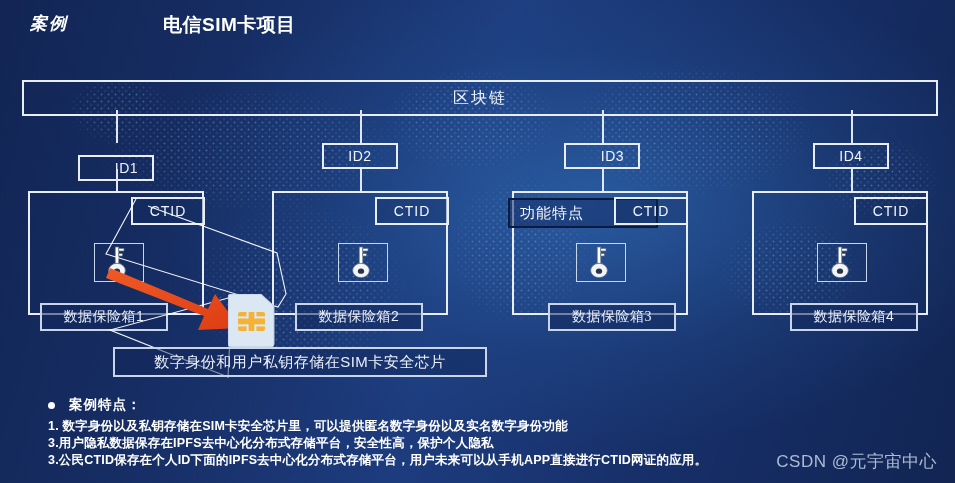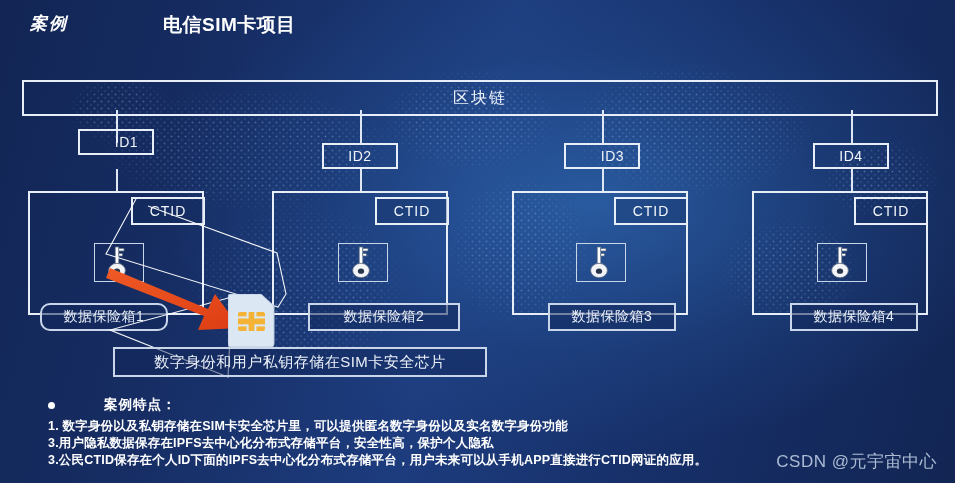--- a/index.html
+++ b/index.html
@@ -91,21 +91,21 @@
     left:113px;top:347px;width:374px;height:30px;
     border:2px solid #c9d6ea;box-sizing:border-box;
     display:flex;align-items:center;justify-content:center;
     color:#eaf0f9;font-size:15px;letter-spacing:.5px;
     background:rgba(17,38,88,.45);
   }
   
   #bullets{left:48px;top:396px;width:720px;color:#ffffff;}
   #bullets .head{
     font-size:13.5px;font-weight:bold;letter-spacing:1px;margin-bottom:4px;
-    display:flex;align-items:center;gap:35px;
+    display:flex;align-items:center;
   }
   #bullets .head .dot{
     display:inline-block;width:7px;height:7px;border-radius:50%;
     background:#fff;margin-right:14px;
   }
   #bullets .line{font-size:12.5px;line-height:17px;letter-spacing:.2px;font-weight:bold;}
   
   #wm{
     right:18px;bottom:10px;color:#b9c7dd;font-size:17px;letter-spacing:.5px;opacity:.92;
   }
@@ -122,21 +122,21 @@
 
   <div class="abs" id="chain">
     <span>区块链</span>
   </div>
 
   <div class="abs vline" style="left:116px;top:110px;height:33px;"></div>
   <div class="abs vline" style="left:360px;top:110px;height:33px;"></div>
   <div class="abs vline" style="left:602px;top:110px;height:33px;"></div>
   <div class="abs vline" style="left:851px;top:110px;height:33px;"></div>
 
-  <div class="abs idbox" style="left:78px;top:129px;padding-left:21px;">ID1</div>
+  <div class="abs idbox" style="left:78px;top:155px;padding-left:21px;">ID1</div>
   <div class="abs idbox" style="left:322px;top:143px;">ID2</div>
   <div class="abs idbox" style="left:564px;top:143px;padding-left:21px;">ID3</div>
   <div class="abs idbox" style="left:813px;top:143px;">ID4</div>
 
   <div class="abs vline" style="left:116px;top:169px;height:22px;"></div>
   <div class="abs vline" style="left:360px;top:169px;height:22px;"></div>
   <div class="abs vline" style="left:602px;top:169px;height:22px;"></div>
   <div class="abs vline" style="left:851px;top:169px;height:22px;"></div>
 
   <div class="abs panel" style="left:28px;top:191px;width:176px;height:124px;"></div>
@@ -145,51 +145,52 @@
     <svg width="48" height="37" viewBox="0 0 48 37">
       <g transform="translate(14,3)">
         <rect x="6.2" y="0" width="3.6" height="17" fill="#ffffff" stroke="#5a6a80" stroke-width="0.7"></rect>
         <rect x="9.8" y="1.4" width="5.2" height="2.6" fill="#ffffff" stroke="#5a6a80" stroke-width="0.7"></rect>
         <rect x="9.8" y="6.6" width="3.6" height="2.4" fill="#ffffff" stroke="#5a6a80" stroke-width="0.7"></rect>
         <ellipse cx="8" cy="23.5" rx="8.4" ry="7.2" fill="#f2f4f7" stroke="#5a6a80" stroke-width="0.8"></ellipse>
         <ellipse cx="8" cy="24.2" rx="3.1" ry="2.6" fill="#27354a"></ellipse>
       </g>
     </svg>
   </div>
-  <div class="abs safebox-label" style="left:40px;top:303px;width:128px;border-radius:10px;">数据保险箱1</div>
+  <div class="abs safebox-label" style="left:40px;top:303px;width:128px;">数据保险箱1</div>
 
   <div class="abs panel" style="left:272px;top:191px;width:176px;height:124px;"></div>
   <div class="abs ctid" style="left:375px;top:197px;width:74px;">CTID</div>
   <div class="abs keybox" style="left:338px;top:243px;width:50px;height:39px;">
     <svg width="48" height="37" viewBox="0 0 48 37">
       <g transform="translate(14,3)">
         <rect x="6.2" y="0" width="3.6" height="17" fill="#ffffff" stroke="#5a6a80" stroke-width="0.7"></rect>
         <rect x="9.8" y="1.4" width="5.2" height="2.6" fill="#ffffff" stroke="#5a6a80" stroke-width="0.7"></rect>
         <rect x="9.8" y="6.6" width="3.6" height="2.4" fill="#ffffff" stroke="#5a6a80" stroke-width="0.7"></rect>
         <ellipse cx="8" cy="23.5" rx="8.4" ry="7.2" fill="#f2f4f7" stroke="#5a6a80" stroke-width="0.8"></ellipse>
         <ellipse cx="8" cy="24.2" rx="3.1" ry="2.6" fill="#27354a"></ellipse>
       </g>
     </svg>
   </div>
-  <div class="abs safebox-label" style="left:308px;top:303px;width:152px;">数据保险箱2</div>
+  <div class="abs safebox-label" style="left:295px;top:303px;width:128px;">数据保险箱2</div>
 
   <div class="abs panel" style="left:512px;top:191px;width:176px;height:124px;"></div>
+  <div class="abs feat" style="left:508px;top:198px;width:150px;">功能特点</div>
   <div class="abs ctid" style="left:614px;top:197px;width:74px;">CTID</div>
   <div class="abs keybox" style="left:576px;top:243px;width:50px;height:39px;">
     <svg width="48" height="37" viewBox="0 0 48 37">
       <g transform="translate(14,3)">
         <rect x="6.2" y="0" width="3.6" height="17" fill="#ffffff" stroke="#5a6a80" stroke-width="0.7"></rect>
         <rect x="9.8" y="1.4" width="5.2" height="2.6" fill="#ffffff" stroke="#5a6a80" stroke-width="0.7"></rect>
         <rect x="9.8" y="6.6" width="3.6" height="2.4" fill="#ffffff" stroke="#5a6a80" stroke-width="0.7"></rect>
         <ellipse cx="8" cy="23.5" rx="8.4" ry="7.2" fill="#f2f4f7" stroke="#5a6a80" stroke-width="0.8"></ellipse>
         <ellipse cx="8" cy="24.2" rx="3.1" ry="2.6" fill="#27354a"></ellipse>
       </g>
     </svg>
   </div>
-  <div class="abs safebox-label" style="left:548px;top:303px;width:128px;">数据保险箱3</div>
+  <div class="abs safebox-label" style="left:548px;top:303px;width:128px;font-family:Liberation Serif, serif;">数据保险箱3</div>
 
   <div class="abs panel" style="left:752px;top:191px;width:176px;height:124px;"></div>
   <div class="abs ctid" style="left:854px;top:197px;width:74px;">CTID</div>
   <div class="abs keybox" style="left:817px;top:243px;width:50px;height:39px;">
     <svg width="48" height="37" viewBox="0 0 48 37">
       <g transform="translate(14,3)">
         <rect x="6.2" y="0" width="3.6" height="17" fill="#ffffff" stroke="#5a6a80" stroke-width="0.7"></rect>
         <rect x="9.8" y="1.4" width="5.2" height="2.6" fill="#ffffff" stroke="#5a6a80" stroke-width="0.7"></rect>
         <rect x="9.8" y="6.6" width="3.6" height="2.4" fill="#ffffff" stroke="#5a6a80" stroke-width="0.7"></rect>
         <ellipse cx="8" cy="23.5" rx="8.4" ry="7.2" fill="#f2f4f7" stroke="#5a6a80" stroke-width="0.8"></ellipse>

